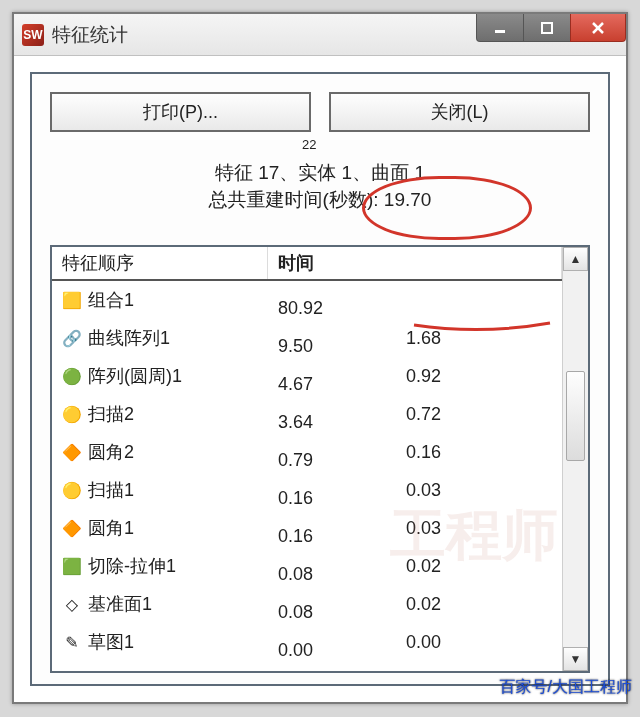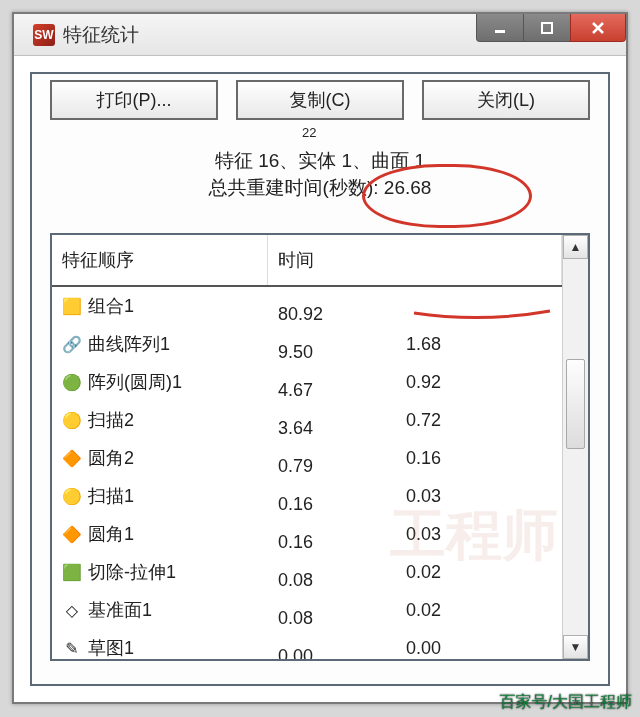--- a/index.html
+++ b/index.html
@@ -20,21 +20,21 @@
     background: #fff;
     border: 2px solid #7a7a7a;
     box-shadow: 0 0 4px rgba(0,0,0,0.3);
   }
   .titlebar {
     height: 42px;
     background: linear-gradient(to bottom, #f5f5f5, #e6e6e6);
     border-bottom: 1px solid #c0c0c0;
     display: flex;
     align-items: center;
-    padding-left: 19px;
+    padding-left: 8px;
   }
   .app-icon {
     width: 22px; height: 22px;
     background: linear-gradient(135deg,#d43e2a,#8b2018);
     border-radius: 3px;
     margin-right: 8px;
     display: flex; align-items:center; justify-content:center;
     color:#fff; font-size:12px; font-weight:bold;
   }
   .title-text { color:#333; font-size:19px; }
@@ -61,21 +61,21 @@
     border-bottom-right-radius:4px;
     width:56px;
   }
   .win-btn.min { border-bottom-left-radius:4px; }
   .win-btn + .win-btn { margin-left:-1px; }
   .content {
     position:absolute;
     left:16px; right:16px; top:58px; bottom:16px;
     border:2px solid #5c6a78;
     background:#fdfdfd;
-    padding:6px 18px 12px 18px;
+    padding:18px 18px 12px 18px;
   }
   .button-row {
     display:flex;
     gap:18px;
     justify-content:flex-start;
   }
   .btn {
     flex:1;
     height:40px;
     border:2px solid #6a6a6a;
@@ -118,29 +118,29 @@
     position:relative;
     background:#fff;
   }
   .table-scroll {
     position:absolute;
     left:0; top:0; right:26px; bottom:0;
     overflow:hidden;
   }
   .thead {
     display:flex;
-    height:50px;
+    height:32px;
     align-items:center;
     font-size:18px;
     color:#222;
   }
   .thead .col { padding-left:10px; border-right:1px solid #dcdcdc; height:100%; display:flex; align-items:center;}
   .col1 { width:216px; flex:none;}
   .col2 { width:128px; flex:none;}
-  .col3 { flex:1;}
+  .col3 { flex:1;font-weight:bold;}
   .hr { height:2px; background:#555; }
   .rows { }
   .row {
     display:flex;
     height:38px;
     align-items:center;
     font-size:18px;
     color:#222;
   }
   .row .cell { padding-left:10px; }
@@ -172,22 +172,22 @@
   }
   .underline-mark {
     position:absolute;
     left:360px; top:74px;
     width:140px; height:14px;
     pointer-events:none;
   }
   .underline-mark svg { width:100%; height:100%; }
   .watermark {
     position:absolute;
-    right:8px; bottom:4px;
-    color:#15803d;
+    right:8px; bottom:19px;
+    color:#1d4ed8;
     font-size:16px;
     text-shadow:0 0 2px #000;
   }
   .watermark2 {
     position:absolute;
     right:50px; bottom:110px;
     font-size:56px;
     color:rgba(190,120,110,0.13);
     font-weight:bold;
     pointer-events:none;
@@ -216,31 +216,30 @@
             <line x1="3" y1="3" x2="13" y2="13" stroke="#fff" stroke-width="2.5"></line>
             <line x1="13" y1="3" x2="3" y2="13" stroke="#fff" stroke-width="2.5"></line>
           </svg>
       </div>
     </div>
   </div>
 
   <div class="content">
     <div class="button-row">
       <div class="btn">打印(P)...</div>
-      <div class="btn">复制(C)</div>
       <div class="btn">关闭(L)</div>
     </div>
 
     <div class="summary">
       <span class="top22">22</span>
       <div>
-        <span>特征 16、</span><span>实体 1、</span><span>曲面 1</span>
+        <span>特征 17、</span><span>实体 1、</span><span>曲面 1</span>
       </div>
       <div>
-        <span>总共重建时间(秒数): </span><span>26.68</span>
+        <span>总共重建时间(秒数): </span><span>19.70</span>
       </div>
       <div class="circle-mark"></div>
     </div>
 
     <div class="table-wrap">
       <div class="table-scroll">
         <div class="thead">
           <div class="col col1">特征顺序</div>
           <div class="col col3">时间</div>
         </div>

